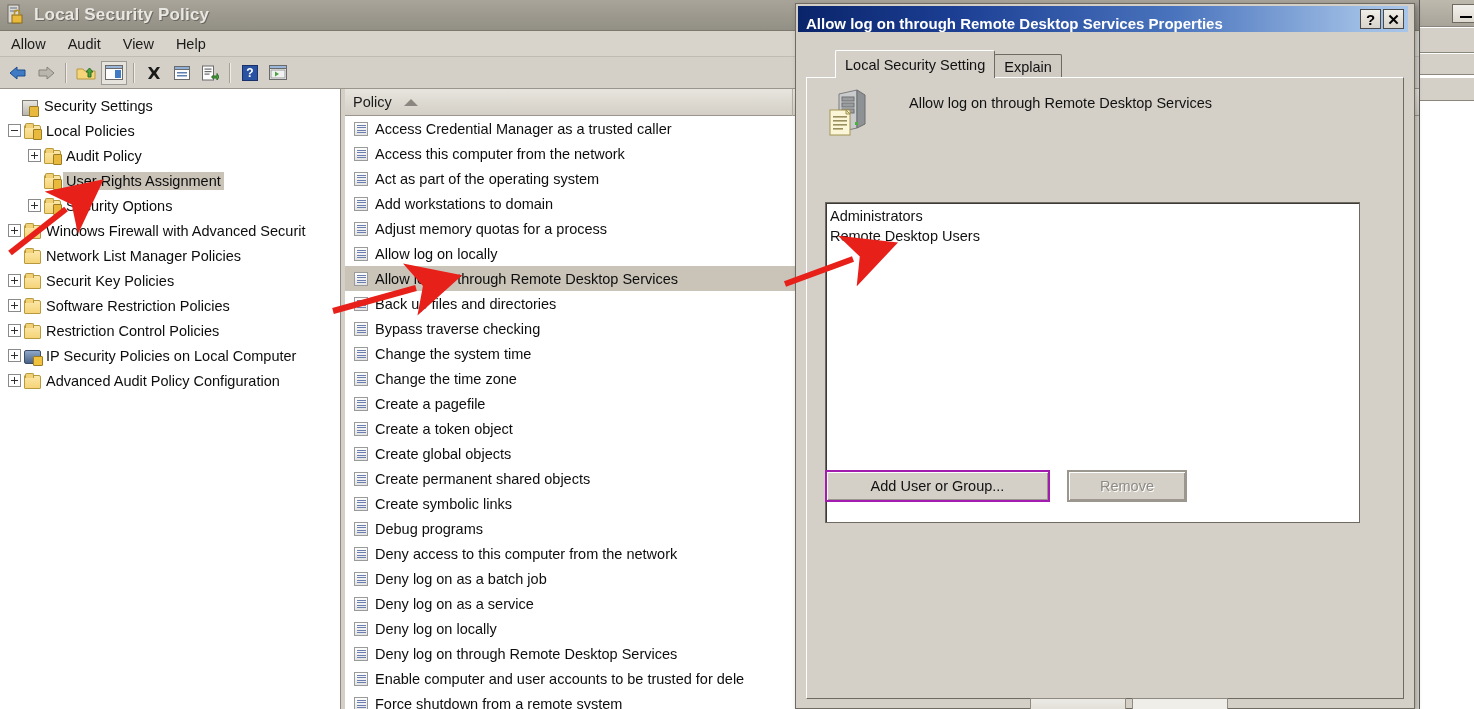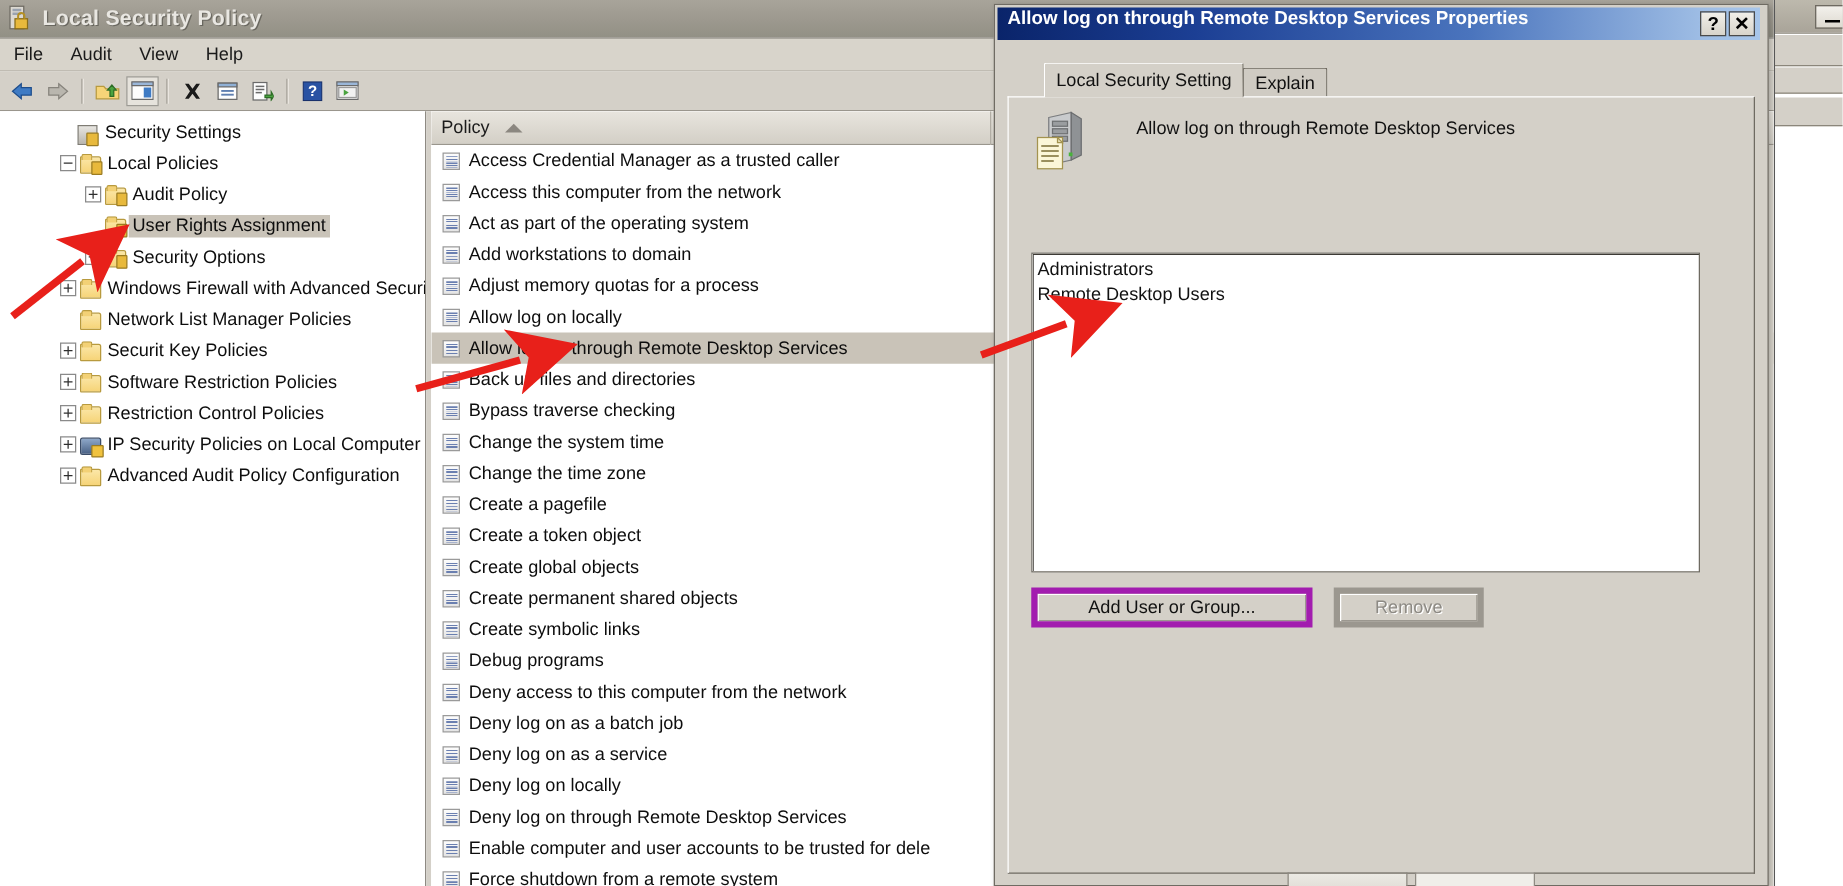--- a/index.html
+++ b/index.html
@@ -96,21 +96,21 @@
   .splitter {
     position: absolute; left: 341px; top: 0; width: 4px; height: 620px;
     background: #d4d0c8;
   }
   .pane-list {
     position: absolute; left: 345px; top: 0; width: 1074px; height: 620px;
     background: #ffffff; overflow: hidden;
   }
 
   
-  .tree { padding-top: 4px; font-size: 14.5px; color: #0d0d0d; margin-left: 40px; }
+  .tree { padding-top: 4px; font-size: 14.5px; color: #0d0d0d; }
   .tnode {
     display: flex; align-items: center; height: 25px; white-space: nowrap;
     padding-left: 4px;
   }
   .texp {
     width: 13px; height: 13px; margin-right: 3px; flex: 0 0 auto;
     border: 1px solid #8a8a8a; background: #fff; position: relative;
   }
   .texp::before {
     content: ""; position: absolute; left: 2px; top: 5px;
@@ -217,21 +217,21 @@
   
   .dialog {
     position: absolute; left: 795px; top: 3px; width: 620px; height: 706px;
     background: #d4d0c8;
     border: 1px solid #6f6b63;
     box-shadow: 2px 2px 5px rgba(0,0,0,0.25);
   }
   .dlg-titlebar {
     position: absolute; left: 2px; top: 2px; width: 610px; height: 26px;
     background: linear-gradient(to right, #0a246a 0%, #1c3f94 26%, #4a74bd 62%, #9dbce4 92%, #a8c6ea 100%);
-    display: flex; align-items: flex-start;
+    display: flex; align-items: flex-end;
   }
   .dlg-title-text {
     font-size: 15px; font-weight: bold; color: #ffffff; margin-left: 8px;
     white-space: nowrap;
   }
   .dlg-btns { position: absolute; right: 4px; top: 3px; display: flex; }
   .dlg-btn {
     width: 21px; height: 20px; margin-left: 2px;
     background: linear-gradient(to bottom, #f1efe9 0%, #d8d4cb 100%);
     border: 1px solid #4a4a4a;
@@ -276,40 +276,40 @@
   .dlg-header-row {
     position: absolute; left: 18px; top: 10px; display: flex; align-items: flex-start;
   }
   .server-icon { width: 46px; height: 50px; position: relative; flex: 0 0 auto; }
   .dlg-header-text {
     font-size: 14.5px; color: #111; margin-left: 38px; margin-top: 7px;
     white-space: nowrap;
   }
 
   .listbox {
-    position: absolute; left: 18px; top: 124px; width: 535px; height: 256px;
+    position: absolute; left: 18px; top: 124px; width: 535px; height: 321px;
     background: #ffffff;
     border: 1px solid #6e6a61;
     box-shadow: inset 1px 1px 0 #3d3a35;
     padding: 3px 16px 0 2px;
     overflow: hidden;
   }
   .lb-item {
     font-size: 14.5px; color: #111; height: 20px; line-height: 20px;
     padding-left: 2px; white-space: nowrap;
   }
 
   .btnrow {
     position: absolute; left: 18px; top: 392px; display: flex;
   }
   .dbtn {
     height: 32px; display: flex; align-items: center; justify-content: center;
     font-size: 14.5px; color: #111;
     background: #d4d0c8;
-    border: 5px solid #a21caf;
+    border: 2px solid #a21caf;
     box-shadow: inset 1px 1px 0 #ffffff, inset -1px -1px 0 #9b978f;
   }
   .dbtn.primary { width: 225px; }
   .dbtn.disabled {
     width: 120px; margin-left: 17px;
     color: #8d8a84; text-shadow: 1px 1px 0 #ffffff;
     border-color: #9b978f;
   }
 
   
@@ -351,21 +351,21 @@
           <rect x="4" y="3" width="7" height="2" fill="#9aa3b0"></rect>
           <rect x="4" y="6" width="7" height="2" fill="#9aa3b0"></rect>
           <rect x="6" y="11" width="10" height="8" fill="#e8b93c" stroke="#8a6d18"></rect>
           <path d="M8.5 11 v-2.2 a2.5 2.5 0 0 1 5 0 V11" fill="none" stroke="#b59023" stroke-width="1.6"></path>
         </svg>
       </div>
       <div class="mmc-title-text">Local Security Policy</div>
     </div>
 
     <div class="menubar">
-      <div class="menu-item">File</div>
+      <div class="menu-item">Allow</div>
       <div class="menu-item">Audit</div>
       <div class="menu-item">View</div>
       <div class="menu-item">Help</div>
     </div>
 
     <div class="toolbar">
       <div class="tb-btn">
         <svg width="20" height="16" viewBox="0 0 20 16">
           <path d="M9 2 L2 8 L9 14 L9 11 L17 11 L17 5 L9 5 Z" fill="#3f7bc4" stroke="#1d4d8c"></path>
         </svg>

